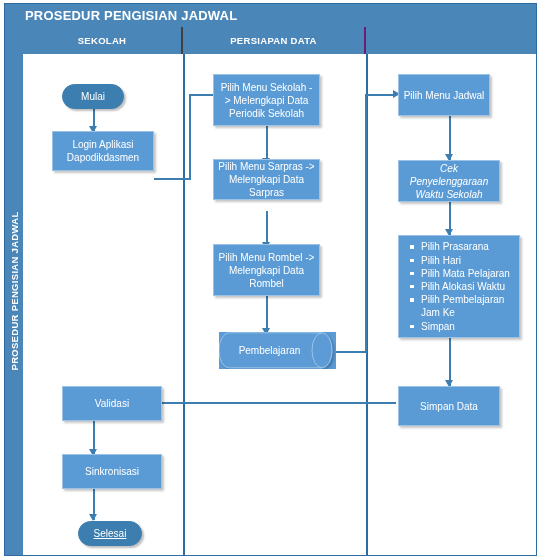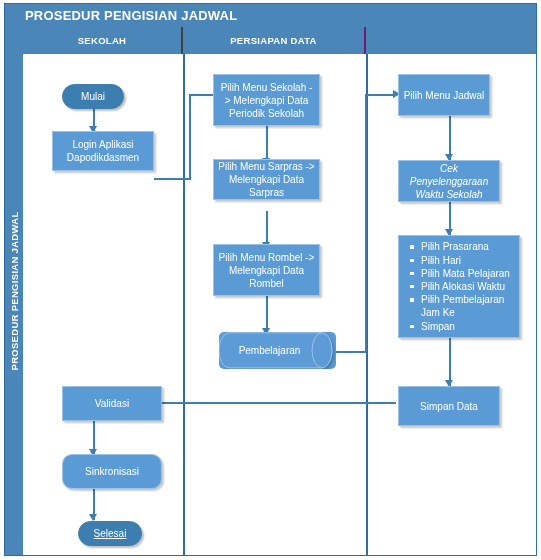--- a/index.html
+++ b/index.html
@@ -139,21 +139,21 @@
   }
   .node.terminator {
     background: #3C7EB0;
     border: 1px solid #3C7EB0;
     border-radius: 999px;
     box-shadow: 2px 2px 2px rgba(0,0,0,0.25);
   }
   .node.cylinder {
     background: #5B9BD5;
     border: none;
-    border-radius: 5px;
+    border-radius: 0;
     box-shadow: none;
     padding: 0;
   }
   .cyl-body {
     position: absolute;
     left: 0; top: 0;
     width: 100%; height: 100%;
   }
   .cyl-body svg { display: block; }
   .cyl-label {
@@ -290,21 +290,21 @@
     </div>
 
     <div class="node" style="left:29px; top:77px; width:102px; height:40px;">
       <span>Login Aplikasi Dapodikdasmen</span>
     </div>
 
     <div class="node" style="left:39px; top:332px; width:100px; height:35px;">
       <span>Validasi</span>
     </div>
 
-    <div class="node" style="left:39px; top:400px; width:100px; height:35px;border-radius:10px;">
+    <div class="node" style="left:39px; top:400px; width:100px; height:35px;">
       <span>Sinkronisasi</span>
     </div>
 
     <div class="node terminator" style="left:55px; top:467px; width:64px; height:25px;text-decoration:underline;">
       <span>Selesai</span>
     </div>
 
     <div class="node" style="left:190px; top:20px; width:107px; height:52px;">
       <span>Pilih Menu Sekolah -&gt; Melengkapi Data Periodik Sekolah</span>
     </div>

